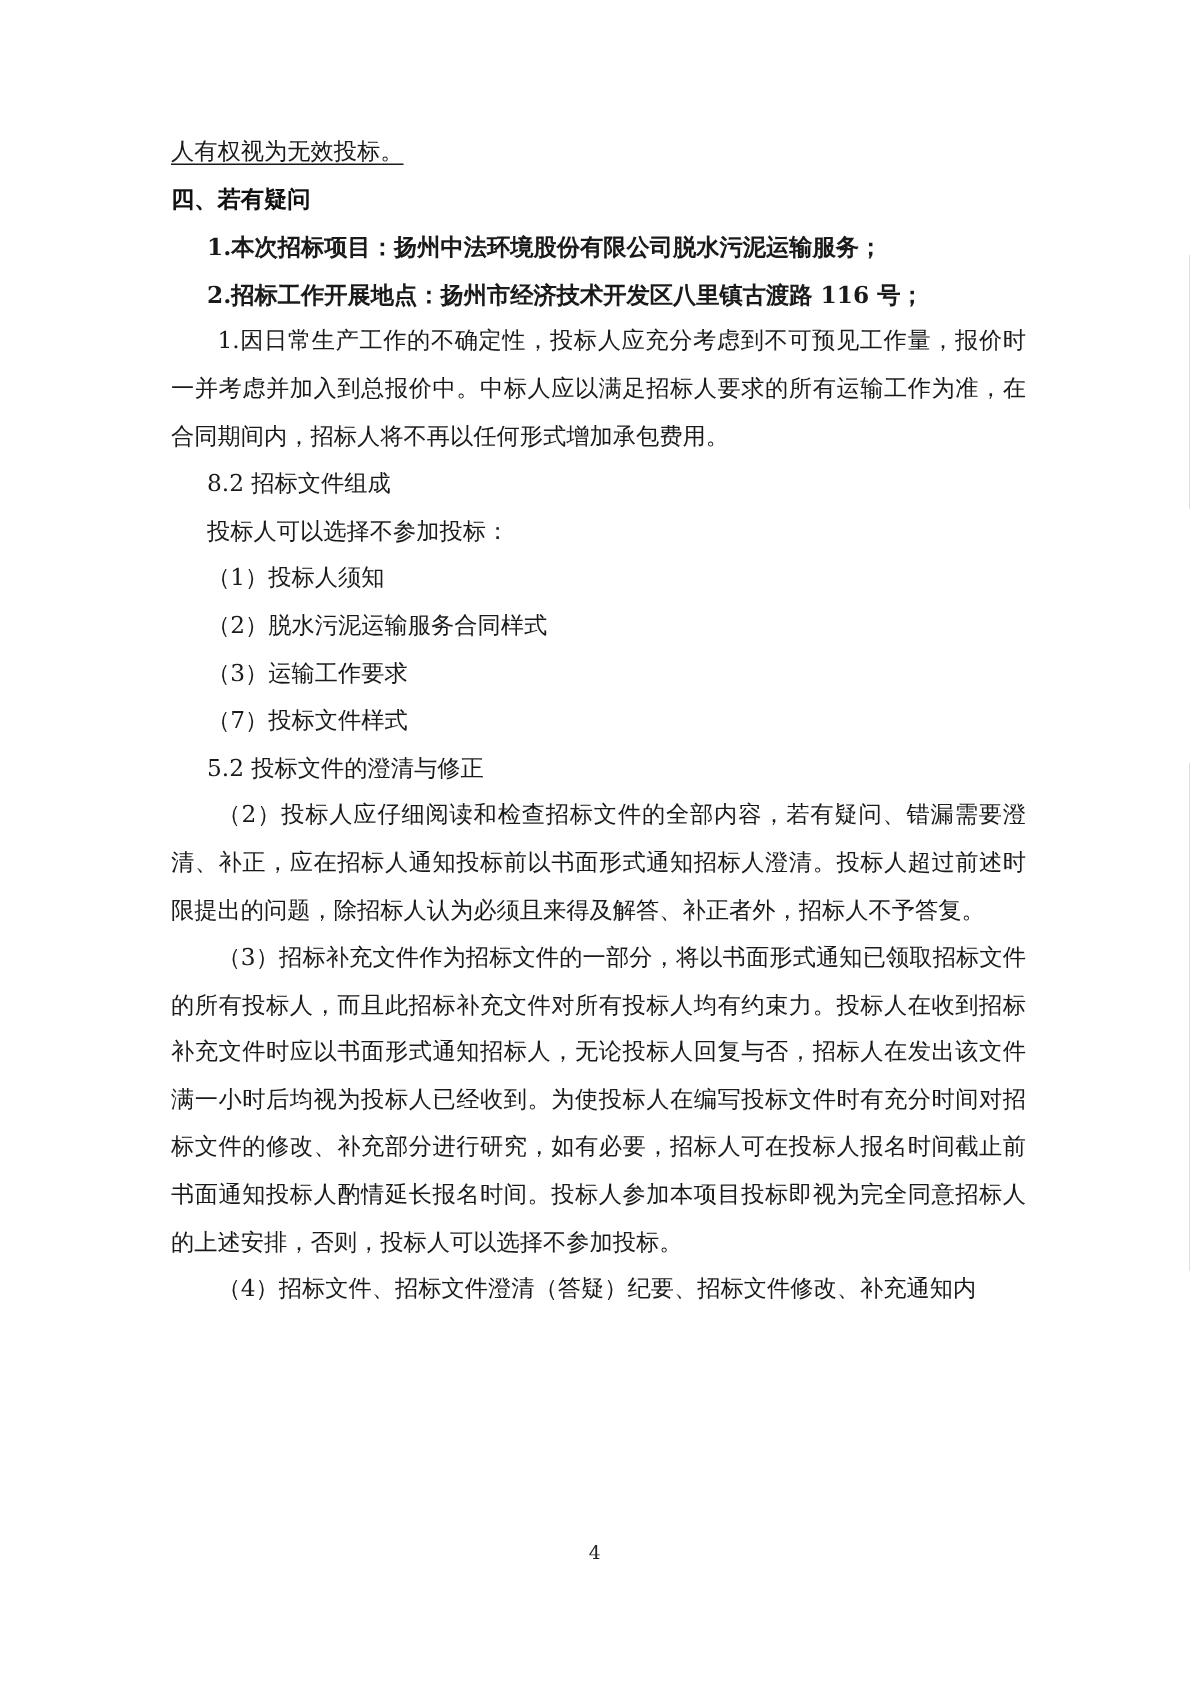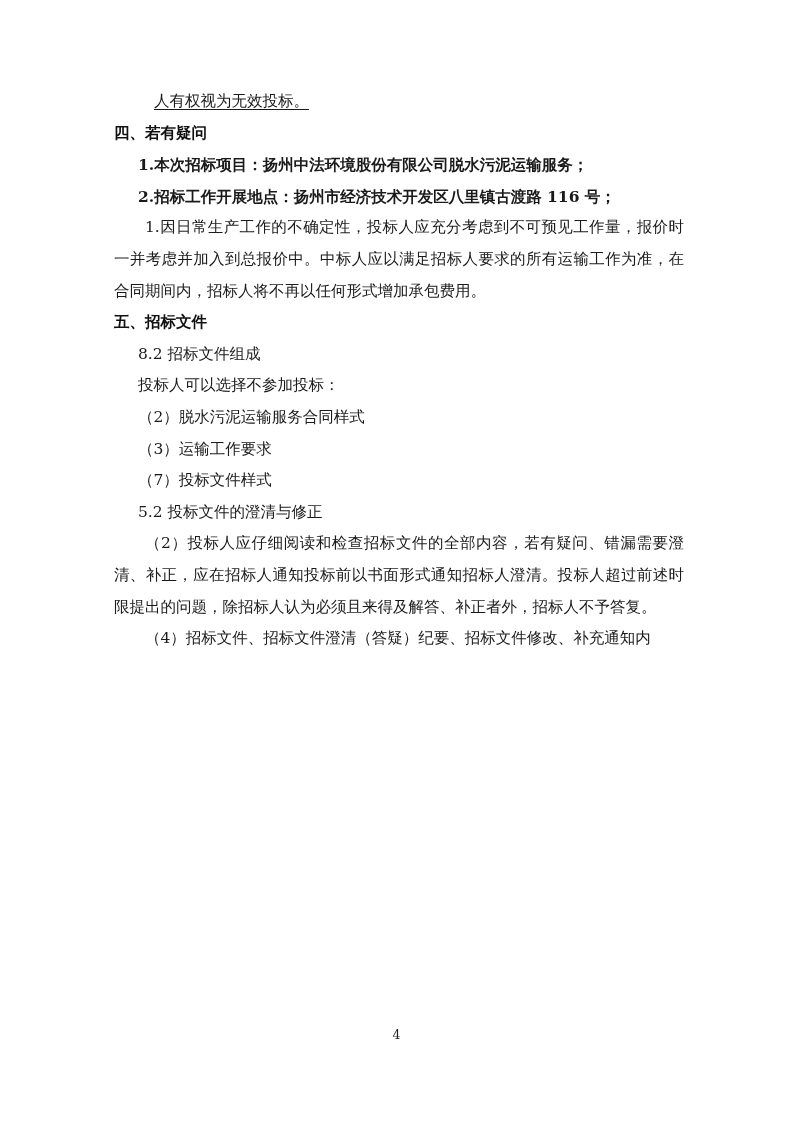--- a/index.html
+++ b/index.html
@@ -30,21 +30,20 @@
     line-height: 31.6px;
     color: #1a1a1a;
     text-align: justify;
     text-justify: inter-ideograph;
     margin: 0;
     font-family: "DejaVu Serif", "Liberation Serif", serif;
   }
   .underline {
     text-decoration: underline;
     text-underline-offset: 3px;
-    margin-left: 40px;
   }
   .heading {
     font-size: 15.5px;
     line-height: 31.6px;
     color: #111111;
     font-weight: bold;
     margin: 0;
     font-family: "DejaVu Sans", "Liberation Sans", sans-serif;
   }
   .indent2 { padding-left: 24px; text-indent: 0; font-weight: bold; }
@@ -78,38 +77,39 @@
     </p>
 
     <p class="heading">四、若有疑问</p>
 
     <p class="para indent2">1.本次招标项目：扬州中法环境股份有限公司脱水污泥运输服务；</p>
 
     <p class="para indent2">2.招标工作开展地点：扬州市经济技术开发区八里镇古渡路 116 号；</p>
 
     <p class="para first-ind">1.因日常生产工作的不确定性，投标人应充分考虑到不可预见工作量，报价时一并考虑并加入到总报价中。中标人应以满足招标人要求的所有运输工作为准，在合同期间内，招标人将不再以任何形式增加承包费用。</p>
 
-    <p class="heading">五、招标文件</p>
 
     <p class="sub-head">8.2 招标文件组成</p>
 
     <p class="sub-head">投标人可以选择不参加投标：</p>
 
+    <p class="sub-head">（1）投标人须知</p>
 
     <p class="sub-head">（2）脱水污泥运输服务合同样式</p>
 
     <p class="sub-head">（3）运输工作要求</p>
 
 
     <p class="sub-head">（7）投标文件样式</p>
 
     <p class="sub-head">5.2 投标文件的澄清与修正</p>
 
 
     <p class="para first-ind">（2）投标人应仔细阅读和检查招标文件的全部内容，若有疑问、错漏需要澄清、补正，应在招标人通知投标前以书面形式通知招标人澄清。投标人超过前述时限提出的问题，除招标人认为必须且来得及解答、补正者外，招标人不予答复。</p>
 
+    <p class="para first-ind">（3）招标补充文件作为招标文件的一部分，将以书面形式通知已领取招标文件的所有投标人，而且此招标补充文件对所有投标人均有约束力。投标人在收到招标补充文件时应以书面形式通知招标人，无论投标人回复与否，招标人在发出该文件满一小时后均视为投标人已经收到。为使投标人在编写投标文件时有充分时间对招标文件的修改、补充部分进行研究，如有必要，招标人可在投标人报名时间截止前书面通知投标人酌情延长报名时间。投标人参加本项目投标即视为完全同意招标人的上述安排，否则，投标人可以选择不参加投标。</p>
 
     <p class="para first-ind">（4）招标文件、招标文件澄清（答疑）纪要、招标文件修改、补充通知内</p>
 
   </div>
 
   <div class="pagenum">4</div>
 </div>
 
 </body></html>

